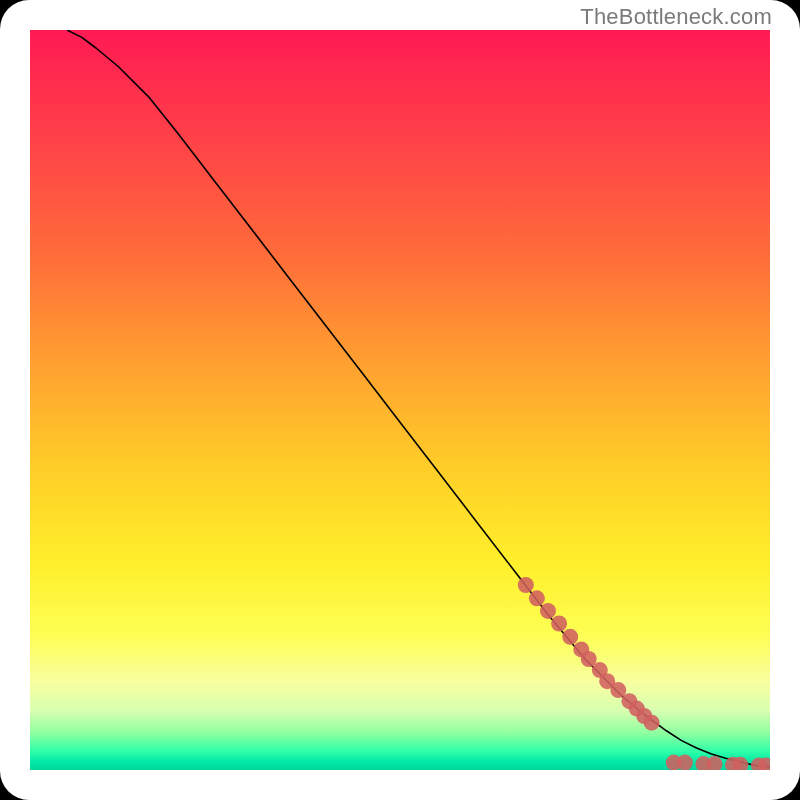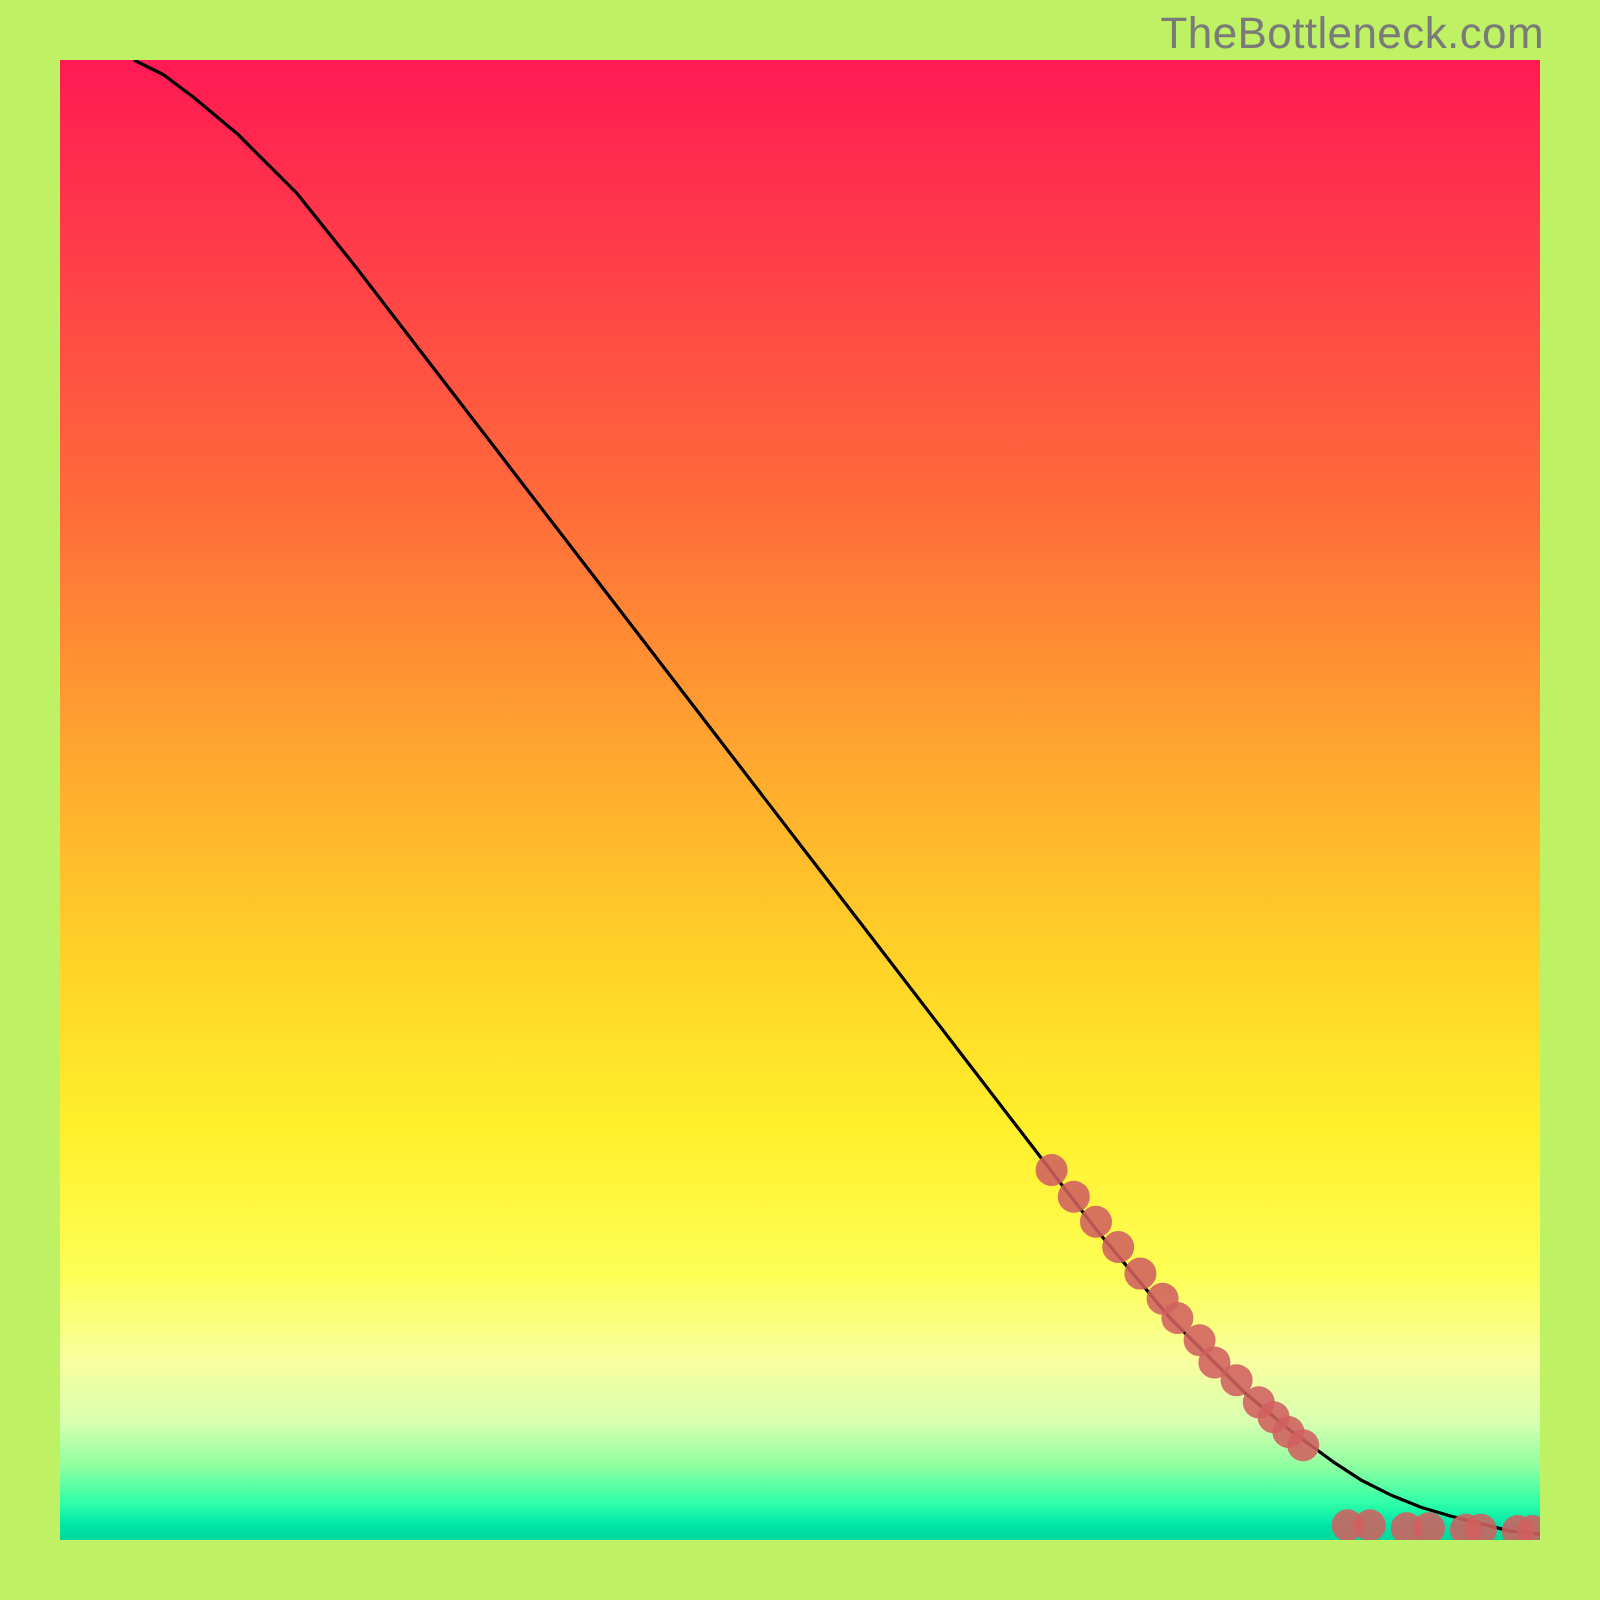--- a/index.html
+++ b/index.html
@@ -10,21 +10,22 @@
     background: #000;
     overflow: hidden;
     font-family: Arial, Helvetica, sans-serif;
   }
   .frame {
     position: absolute;
     left: 0;
     top: 0;
     width: 800px;
     height: 800px;
-    background: #bef264;
+    background: #ffffff;
+    border-radius: 29px;
   }
   .plot {
     position: absolute;
     left: 30px;
     top: 30px;
     width: 740px;
     height: 740px;
     
     background: linear-gradient(
       to bottom,

